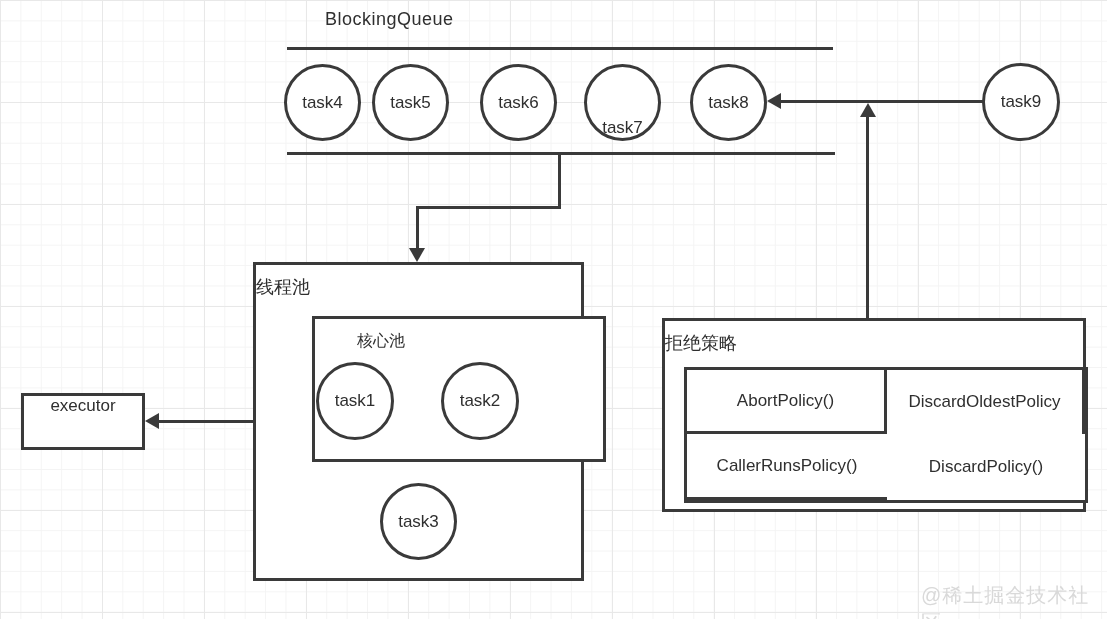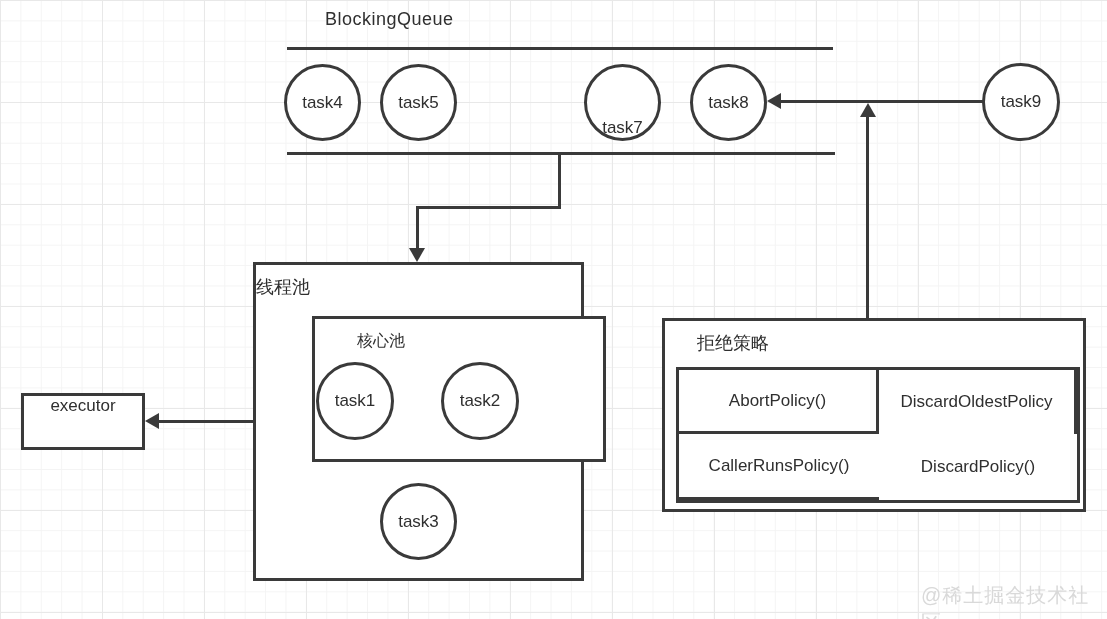--- a/index.html
+++ b/index.html
@@ -53,21 +53,21 @@
   .core-title {
     font-size: 16px;
     margin: 12px 0 0 42px;
   }
   .exec-box {
     display: flex; align-items: flex-start; justify-content: center;
     font-size: 17px;
   }
   .policy-grid {
     position: absolute;
-    left: 11px; top: 46px;
+    left: 19px; top: 46px;
     width: 404px; height: 136px;
     border: 3px solid #3a3a3a;
     display: grid;
     grid-template-columns: 200px 1fr;
     grid-template-rows: 64px 1fr;
     background: #ffffff;
   }
   .policy-cell {
     display: flex; align-items: center; justify-content: center;
     font-size: 17px;
@@ -88,22 +88,25 @@
 <div class="canvas">
 
   <div class="queue-title" style="left:325px; top:9px;">BlockingQueue</div>
 
   <div class="line" style="left:287px; top:47px; width:546px; height:3px;"></div>
   <div class="line" style="left:287px; top:152px; width:548px; height:3px;"></div>
 
   <div class="task-circle" style="left:284px; top:64px;">
     <span>task4</span>
   </div>
-  <div class="task-circle" style="left:380px; top:64px;">
+  <div class="task-circle" style="left:372px; top:64px;">
     <span>task5</span>
+  </div>
+  <div class="task-circle" style="left:480px; top:64px;">
+    <span>task6</span>
   </div>
   <div class="task-circle" style="left:584px; top:64px;align-items:flex-end;">
     <span>task7</span>
   </div>
   <div class="task-circle" style="left:690px; top:64px;align-items:center;">
     <span>task8</span>
   </div>
 
   <div class="task-circle" style="left:982px; top:63px; width:78px; height:78px;">
     <span>task9</span>
@@ -139,21 +142,21 @@
     <span>task3</span>
   </div>
 
   <div class="box exec-box" style="left:21px; top:393px; width:124px; height:57px;">
     <span>executor</span>
   </div>
 
   <div class="line" style="left:157px; top:420px; width:97px; height:3px;"></div>
   <div class="tri tri-left" style="left:145px; top:413px;"></div>
 
-  <div class="box" style="left:662px; top:318px; width:424px; height:194px;padding-left:32px;">
+  <div class="box" style="left:662px; top:318px; width:424px; height:194px;">
     <div class="box-title">拒绝策略</div>
     <div class="policy-grid">
       <div class="policy-cell bR bB">AbortPolicy()</div>
       <div class="policy-cell bR">DiscardOldestPolicy</div>
       <div class="policy-cell bB">CallerRunsPolicy()</div>
       <div class="policy-cell">DiscardPolicy()</div>
     </div>
   </div>
 
   <div class="watermark">@稀土掘金技术社区</div>

